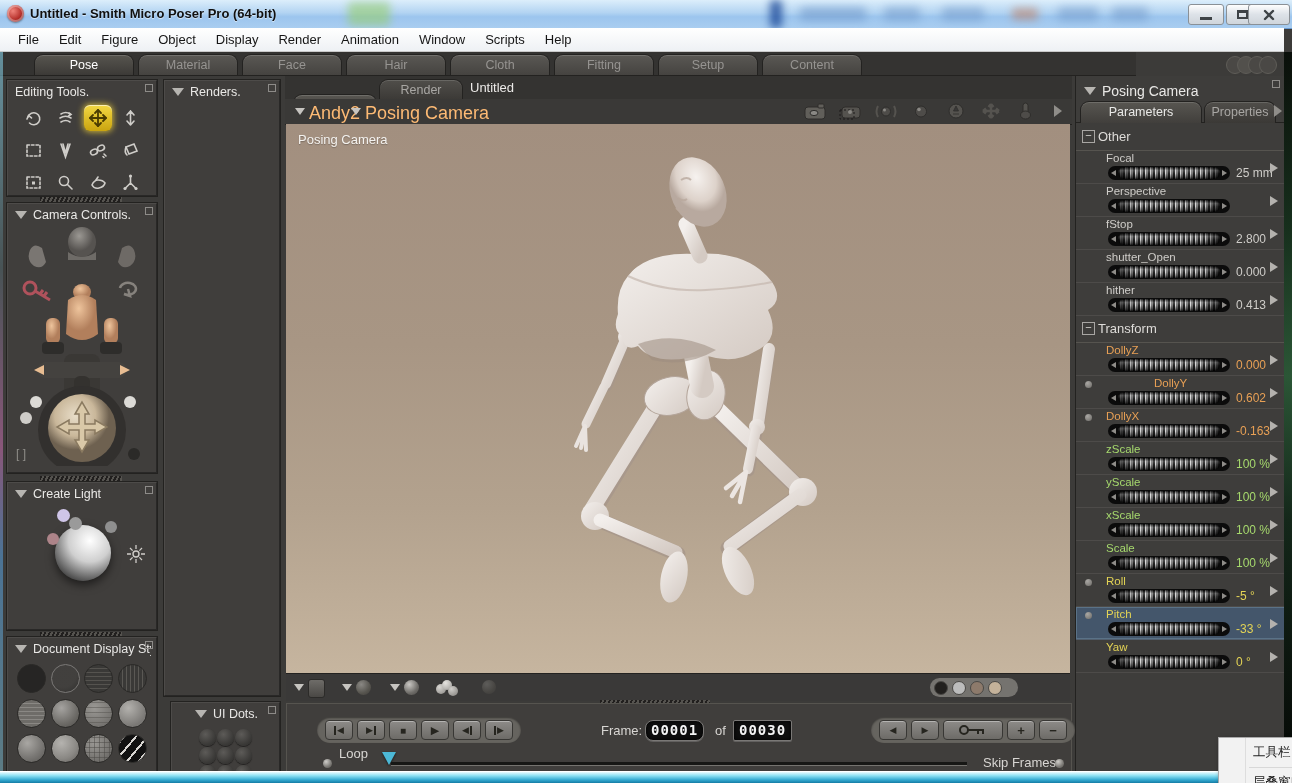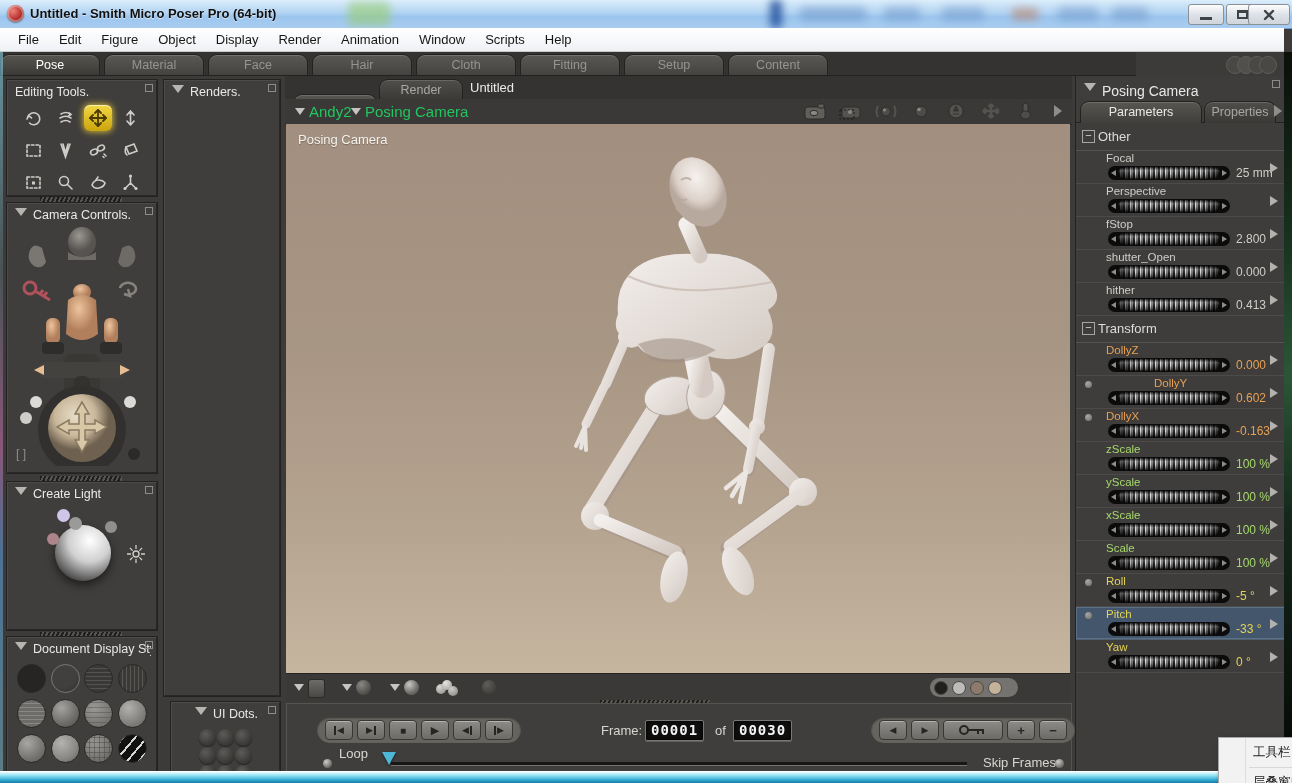--- a/index.html
+++ b/index.html
@@ -17,33 +17,33 @@
   .blurpatch{position:absolute;filter:blur(4px);border-radius:4px;}
   .winbtn{position:absolute;top:4px;height:19px;border:1px solid #8a9096;border-radius:3px;
     background:linear-gradient(#fefefe,#dde2e8 50%,#cfd5db);display:flex;align-items:center;justify-content:center;}
   
   .menubar{position:absolute;left:0;top:28px;width:1284px;height:24px;
     background:linear-gradient(#ffffff,#eef1f4);border-bottom:1px solid #c9c9c9;
     display:flex;align-items:center;padding-left:8px;box-sizing:border-box;}
   .mitem{padding:0 10px;font-size:13px;color:#161616;height:22px;line-height:22px;cursor:default;}
   
   .modetabs{position:absolute;left:0;top:52px;width:1136px;height:24px;background:#343331;
-    border-bottom:1px solid #232220;display:flex;align-items:flex-end;box-sizing:border-box;}
+    border-bottom:1px solid #232220;display:flex;align-items:flex-end;padding-left:34px;box-sizing:border-box;}
   .mtab{height:20px;line-height:20px;min-width:70px;text-align:center;padding:0 14px;margin-right:4px;
     border:1px solid #232220;border-bottom:none;border-radius:9px 9px 0 0;
     background:linear-gradient(#5a5854,#454340);color:#969491;font-size:12.5px;
     box-shadow:inset 0 1px 0 rgba(255,255,255,.15);}
   .mtab.active{color:#ffffff;background:linear-gradient(#57554f,#3c3a37);}
   .rooms{position:absolute;right:14px;top:56px;width:52px;height:18px;}
   .rooms i{position:absolute;top:0;width:18px;height:18px;border-radius:50%;
     background:#4a4845;border:1px solid #5f5d58;box-sizing:border-box;}
   
   .panel{position:absolute;background:#403e3c;border:1px solid #232220;
     box-shadow:inset 1px 1px 0 rgba(255,255,255,.07),inset -1px -1px 0 rgba(0,0,0,.35);box-sizing:border-box;}
-  .ptitle{display:flex;gap:6px;padding:5px 6px 2px 8px;
+  .ptitle{display:flex;align-items:center;gap:6px;padding:5px 6px 2px 8px;
     font-size:12.5px;color:#e9e8e6;white-space:nowrap;overflow:hidden;}
   .tri-d{width:0;height:0;border-left:6px solid transparent;border-right:6px solid transparent;
     border-top:8px solid #b7b5b1;flex:none;}
   .cornerbox{position:absolute;right:4px;top:4px;width:6px;height:6px;border:1px solid #8d8b88;}
   .hatch{position:absolute;height:5px;background:repeating-linear-gradient(115deg,#211f1e 0 2px,#55534f 2px 4px);}
   
   .toolgrid{display:grid;grid-template-columns:repeat(4,1fr);row-gap:6px;padding:4px 10px;}
   .toolcell{width:28px;height:26px;display:flex;align-items:center;justify-content:center;justify-self:center;}
   .toolcell svg{display:block;}
   .toolcell.active{background:linear-gradient(#f3d843,#caa40f);border-radius:6px;
@@ -58,21 +58,21 @@
   
   .docbar{position:absolute;left:285px;top:76px;width:787px;height:23px;background:#343331;border-bottom:1px solid #232220;}
   .dtab{position:absolute;top:3px;height:20px;line-height:20px;width:82px;text-align:center;
     border:1px solid #232220;border-bottom:none;border-radius:9px 9px 0 0;font-size:12.5px;
     background:linear-gradient(#504e4a,#3b3936);color:#a9a7a4;box-shadow:inset 0 1px 0 rgba(255,255,255,.14);}
   .dtab.active{color:#eaeae8;background:linear-gradient(#585651,#413f3c);}
   .doctitle{position:absolute;left:185px;top:4px;font-size:13px;color:#eceae8;}
   .selrow{position:absolute;left:285px;top:99px;width:787px;height:25px;background:#3a3937;border-bottom:1px solid #232220;}
   .tri-s{width:0;height:0;border-left:5px solid transparent;border-right:5px solid transparent;
     border-top:7px solid #c6c4c0;display:inline-block;}
-  .sellabel{font-size:15px;color:#22c55e;}
+  .sellabel{font-size:18px;color:#fdba74;}
   .vtoolbar{position:absolute;right:34px;top:3px;display:flex;gap:11px;align-items:center;}
   .vtool{width:24px;height:18px;display:flex;align-items:center;justify-content:center;}
   .chev-r{width:0;height:0;border-top:6px solid transparent;border-bottom:6px solid transparent;border-left:8px solid #8f8d89;}
   
   .viewport{position:absolute;left:286px;top:124px;width:784px;height:549px;
     background:linear-gradient(180deg,#a28f7f 0%,#a89684 40%,#b3a28e 70%,#c6b59f 100%);overflow:hidden;}
   .vplabel{position:absolute;left:12px;top:8px;font-size:13px;color:#f4f2ef;text-shadow:0 1px 1px rgba(0,0,0,.25);}
   .vfooter{position:absolute;left:286px;top:673px;width:784px;height:27px;background:#3a3938;
     border-top:1px solid #232220;}
   .fsph{border-radius:50%;background:radial-gradient(circle at 35% 30%,#8a8884,#57554f 60%,#3f3d3a);}
@@ -587,21 +587,21 @@
         <div class="tbtn">
           <span>◀</span>
           <span class="bar"></span>
         </div>
         <div class="tbtn">
           <span class="bar"></span>
           <span>▶</span>
         </div>
       </div>
     <div class="tlabel" style="left:314px;top:19px;">Frame:</div>
-    <div class="counter" style="left:358px;top:16px;">00001</div>
+    <div class="counter" style="left:358px;top:16px;border-radius:8px;">00001</div>
     <div class="tlabel" style="left:428px;top:19px;">of</div>
     <div class="counter" style="left:446px;top:16px;">00030</div>
     <div class="tpill" style="left:584px;top:13px;" id="keybuttons">
         <div class="tbtn" style="">
           <span>◀</span>
         </div>
         <div class="tbtn" style="">
           <span>▶</span>
         </div>
         <div class="tbtn" style="width:58px;">

